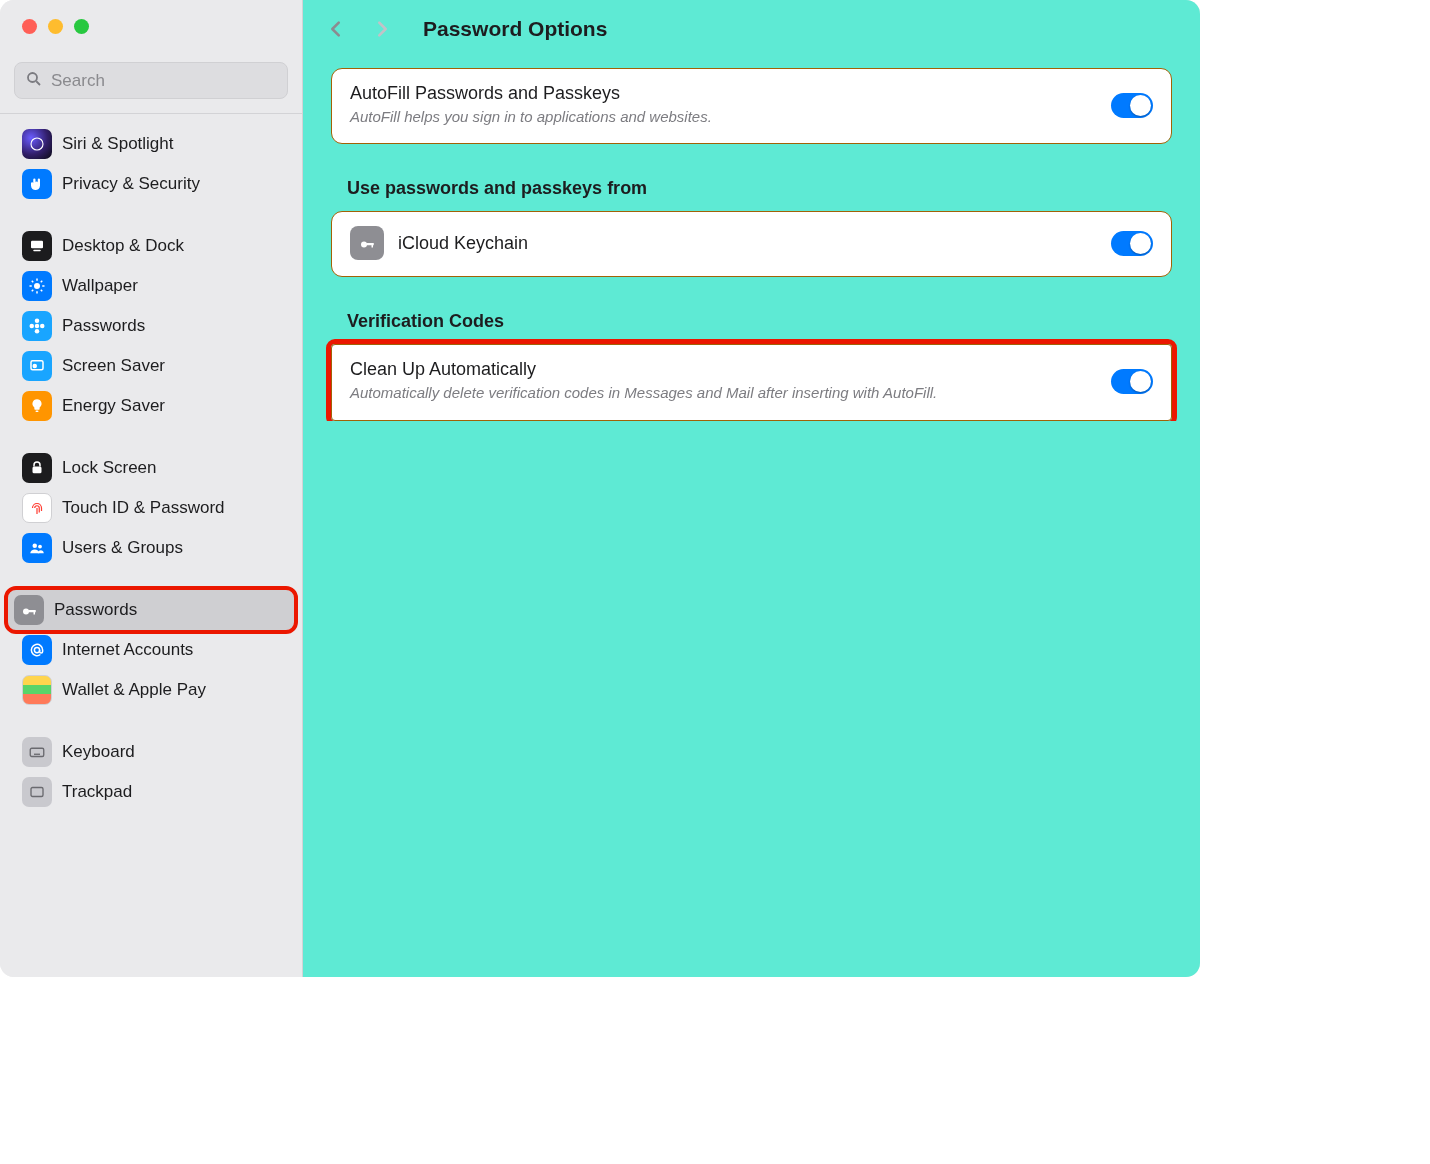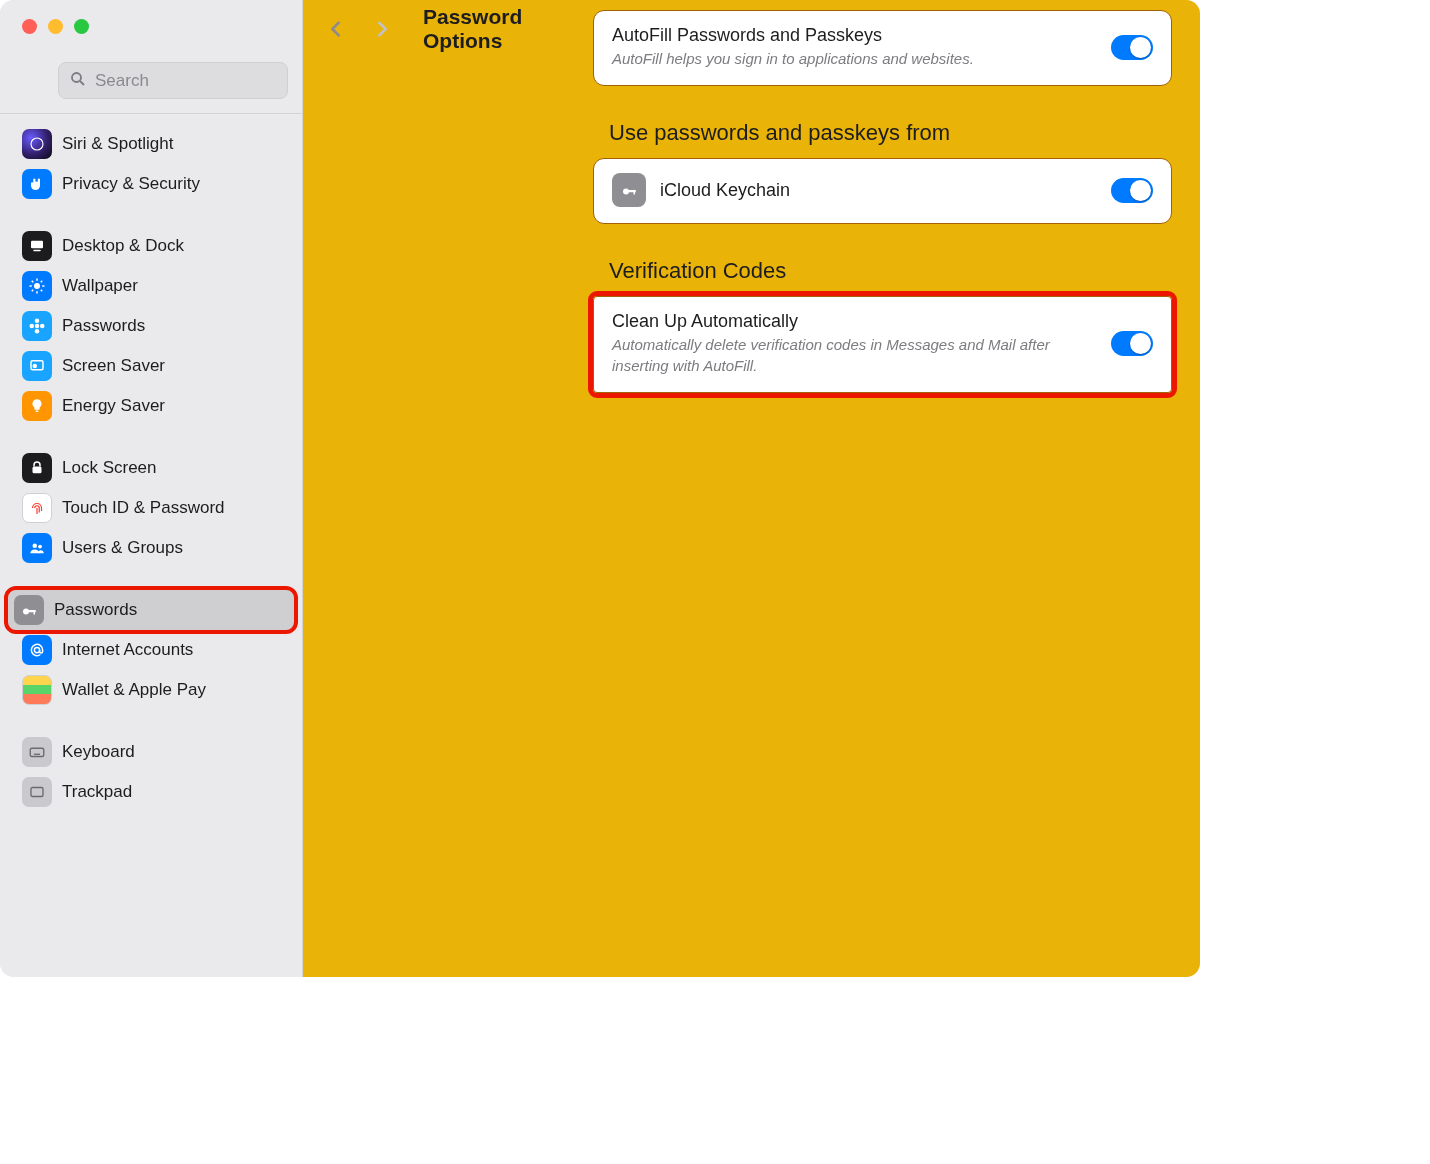--- a/index.html
+++ b/index.html
@@ -38,21 +38,20 @@
     .dot.green  { background: #28c840; }
 
     .search-wrap { padding: 10px 14px 12px 14px; }
     .search {
       display: flex; align-items: center;
       background: #dddde0;
       border: 1px solid #d0d0d3;
       border-radius: 8px;
       height: 37px;
       padding: 0 10px;
-      margin-left: 44px;
     }
     .search svg { color: #7b7b80; flex-shrink:0; }
     .search input {
       border: none; outline: none; background: transparent;
       font-size: 17px; color: #333; margin-left: 8px;
       flex: 1;
     }
     .search input::placeholder { color: #8a8a8e; }
 
     .sidebar-hr {
@@ -98,22 +97,22 @@
     .bg-gray    { background: #8e8e93; }
     .bg-siri    { background: radial-gradient(circle at 30% 30%, #6a5cff, #321f6b 55%, #0a0a12 100%); }
     .bg-white   { background: #fff; border:1px solid #d0d0d3; color:#ff3b30; }
     .bg-gc      { background: linear-gradient(135deg, #ff3b7f, #ff9500 40%, #34c759 70%, #007aff 100%); border:1px solid #d0d0d3; }
     .bg-wallet  { background: linear-gradient(#ffd54d 33%, #59d469 33% 66%, #ff7a59 66%); border:1px solid #d0d0d3; }
     .bg-lightgray { background: #c9c9ce; color:#6a6a6f; }
 
     
     .main {
       flex: 1;
-      background: #eab308;
-      display: flex; flex-direction: row;
+      background: #5eead4;
+      display: flex; flex-direction: column;
     }
     .toolbar {
       display: flex; align-items: center;
       height: 58px;
       padding-left: 22px;
       gap: 24px;
     }
     .toolbar .nav { color: #8b8b90; display:flex; align-items:center; }
     .toolbar .nav svg { width: 22px; height: 22px; }
     .toolbar .title {
@@ -132,21 +131,21 @@
       border-radius: 11px;
       padding: 14px 18px 16px 18px;
       display: flex; align-items: center;
     }
     .panel .texts { flex: 1; }
     .panel .ptitle { font-size: 18px; color: #1d1d1f; font-weight: 500; }
     .panel .ptitle.sm { font-weight: 400; }
     .panel .psub  { font-size: 15px; color: #7c7c81; margin-top: 3px; line-height: 1.35; font-style: italic; }
 
     .section-header {
-      font-size: 22px; font-weight: 400; color: #1d1d1f;
+      font-size: 18px; font-weight: 700; color: #1d1d1f;
       margin: 34px 0 12px 16px;
     }
 
     .toggle {
       width: 42px; height: 25px;
       background: #007aff;
       border-radius: 99px;
       position: relative;
       flex-shrink: 0; margin-left: 14px;
     }

